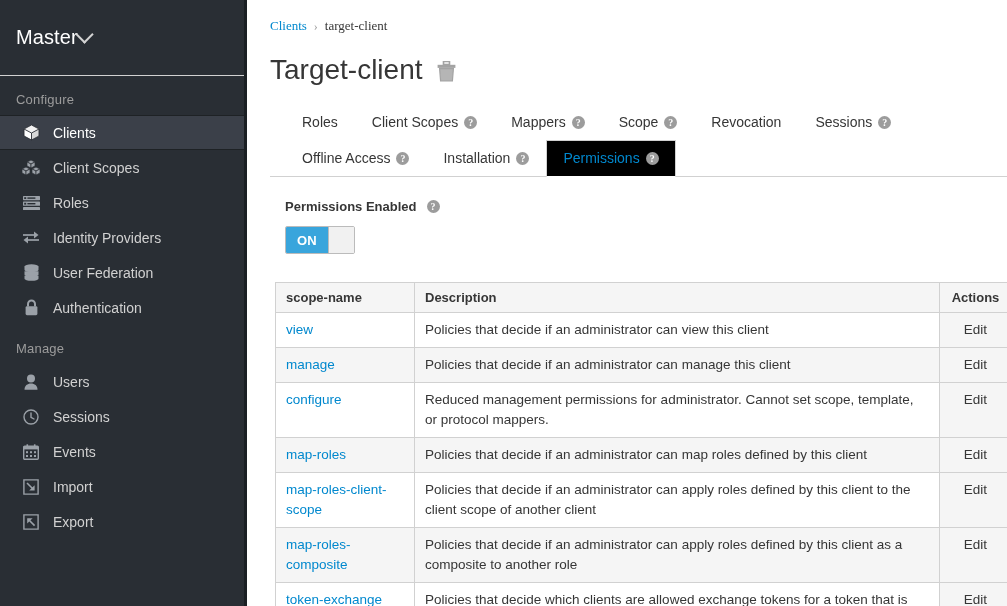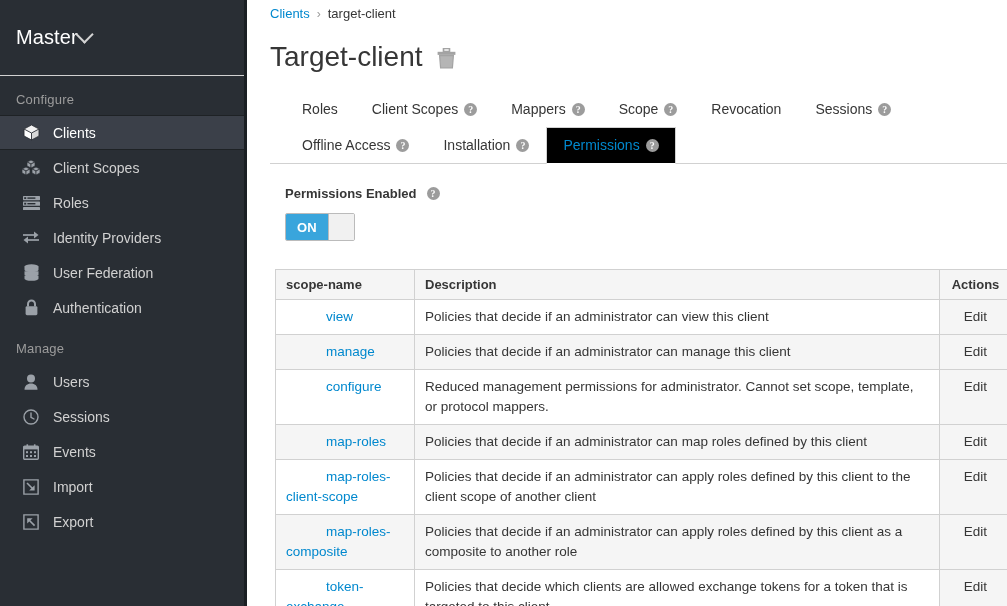--- a/index.html
+++ b/index.html
@@ -70,22 +70,23 @@
   
   .main {
     flex:1; height:606px;
     background:#fff;
     padding:0 0 0 23px;
     overflow:hidden;
     position:relative;
   }
   .breadcrumb {
     font-size:13px;
-    padding:6px 0 0 0;
+    padding:18px 0 0 0;
     color:#363636;
+    font-family:Liberation Serif, serif;
   }
   .breadcrumb a { color:#0088ce; text-decoration:none; cursor:pointer; }
   .breadcrumb .sep { color:#9c9c9c; margin:0 7px; font-size:12px; }
 
   .page-title-row {
     display:flex; align-items:center; gap:14px;
     margin:22px 0 0 0;
   }
   .page-title {
     font-size:28px; font-weight:400; color:#363636; line-height:1;
@@ -185,21 +186,21 @@
   }
   table.perm td {
     border:1px solid #d1d1d1;
     padding:7px 10px;
     vertical-align:top;
     line-height:20px;
     color:#363636;
   }
   table.perm tbody tr:nth-child(even) td { background:#f5f5f5; }
   table.perm tbody tr:nth-child(odd)  td { background:#fff; }
-  table.perm td.scope a { color:#0088ce; text-decoration:none; cursor:pointer;margin-left:40px; }
+  table.perm td.scope a { color:#0088ce; text-decoration:none; cursor:pointer; }
   table.perm th.c-scope, table.perm td.c-scope { width:139px; }
   table.perm th.c-actions, table.perm td.c-actions {
     width:72px; text-align:center; background:#f5f5f5 !important;
     color:#363636; cursor:pointer;
   }
   table.perm th.c-actions { text-align:center; }
 </style>
 </head>
 <body>
 

